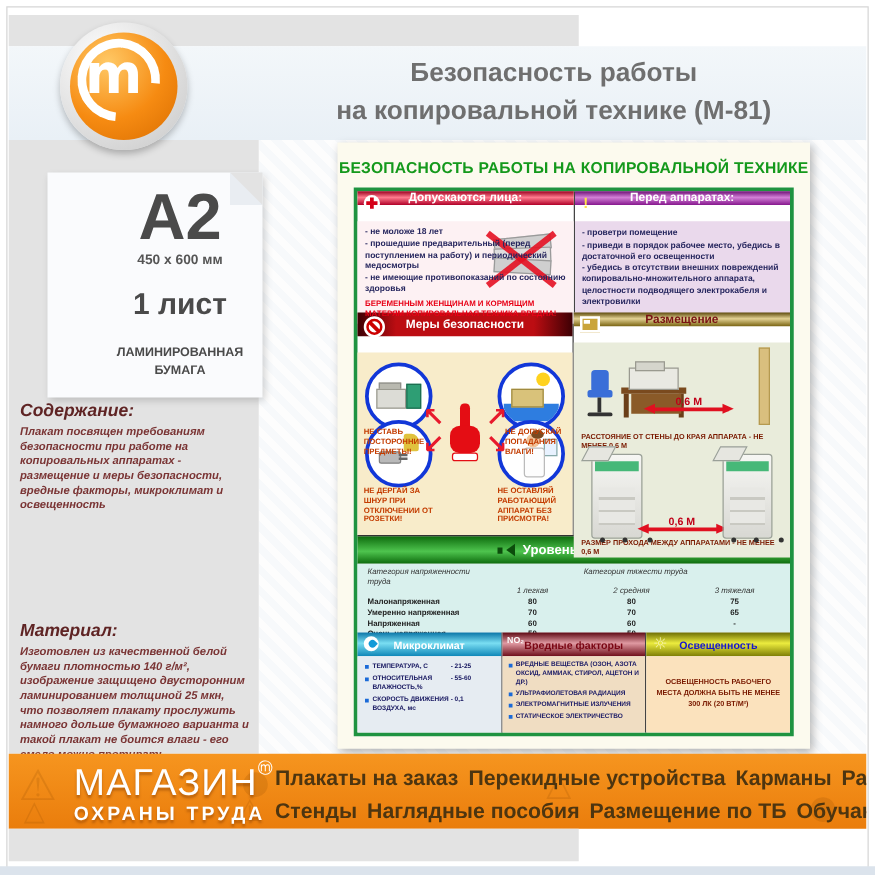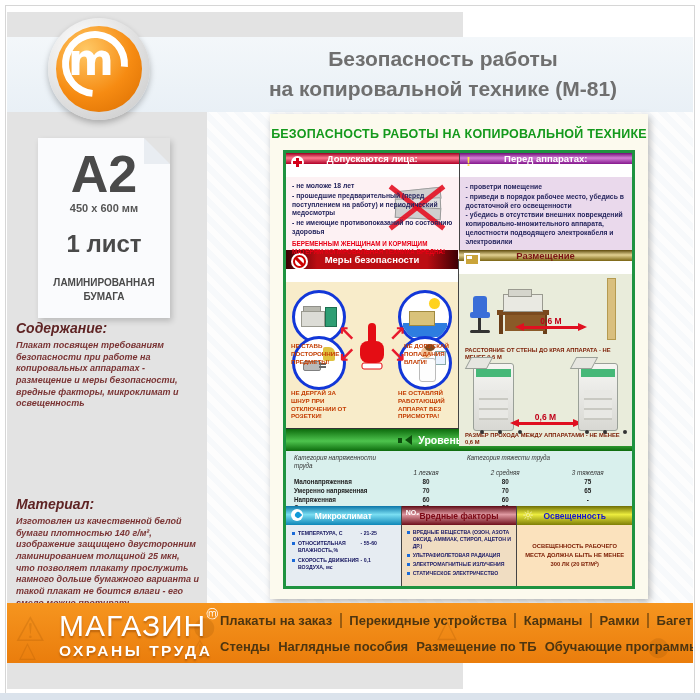--- a/index.html
+++ b/index.html
@@ -26,21 +26,21 @@
   .logo-arc{position:absolute;left:14px;top:13px;width:52px;height:52px;border-radius:50%;
       border:7px solid #fff;border-bottom-color:transparent;transform:rotate(-40deg);}
   .logo-m{position:absolute;left:0;top:16px;width:86px;text-align:center;color:#fff;
       font-weight:bold;font-size:44px;font-family:"DejaVu Sans",sans-serif;}
 
   .page-title{left:200px;top:44px;width:486px;text-align:center;color:#6f6f6f;
       font-weight:bold;font-size:21px;line-height:1.45;}
 
   
   .a2-card{left:38px;top:138px;width:132px;height:180px;background:#fafbfd;
-      box-shadow:2px 3px 6px rgba(0,0,0,.18);text-align:center;color:#4a4a4a;}
+      box-shadow:2px 3px 6px rgba(0,0,0,.18);text-align:center;color:#4a4a4a;padding-left:40px;}
   .a2-card::after{content:"";position:absolute;right:0;top:0;border-style:solid;
       border-width:0 26px 26px 0;border-color:#e3e3e3 #e3e3e3 #e9edf2 transparent;}
   .a2-format{font-size:52px;font-weight:bold;margin-top:10px;line-height:1;}
   .a2-size{font-size:11px;font-weight:bold;color:#555;margin-top:2px;}
   .a2-sheets{font-size:24px;font-weight:bold;margin-top:16px;}
   .a2-paper{font-size:10px;font-weight:bold;margin-top:18px;padding:0 14px;line-height:1.35;}
 
   .side-sec{width:184px;color:#5f2424;}
   .sec-content{left:16px;top:320px;}
   .sec-material{left:16px;top:496px;}
@@ -182,21 +182,21 @@
   
   .footer{left:7px;top:603px;width:686px;height:60px;
       background:linear-gradient(#f6951f,#ea7d0c);overflow:hidden;}
   .fw{position:absolute;color:rgba(140,70,0,.18);font-family:"DejaVu Sans",sans-serif;font-weight:bold;}
   .brand{position:absolute;left:52px;top:5px;color:#fff;line-height:1;}
   .brand-1{font-size:30px;font-weight:normal;letter-spacing:1px;text-shadow:0 2px 2px rgba(120,50,0,.45);}
   .brand-m{font-size:12px;vertical-align:18px;}
   .brand-2{font-size:15.5px;font-weight:bold;letter-spacing:2.5px;text-shadow:0 2px 2px rgba(120,50,0,.45);margin-top:2px;}
   .menu{position:absolute;left:213px;width:472px;display:flex;justify-content:space-between;align-items:center;}
   .menu-1{top:10px;} .menu-2{top:36px;}
-  .mi{color:#4d3510;font-weight:bold;font-size:13px;white-space:nowrap;cursor:pointer;}
+  .mi{color:#4d3510;font-weight:bold;font-size:17px;white-space:nowrap;cursor:pointer;}
   .msep{width:2px;height:15px;background:#9a5c10;margin:0 4px;}
 </style>
 </head>
 <body>
 
 <div class="page-frame"></div>
 <div class="abs band-top-gray"></div>
 <div class="abs title-band"></div>
 <div class="abs content-bg"></div>
 <div class="abs left-col"></div>

